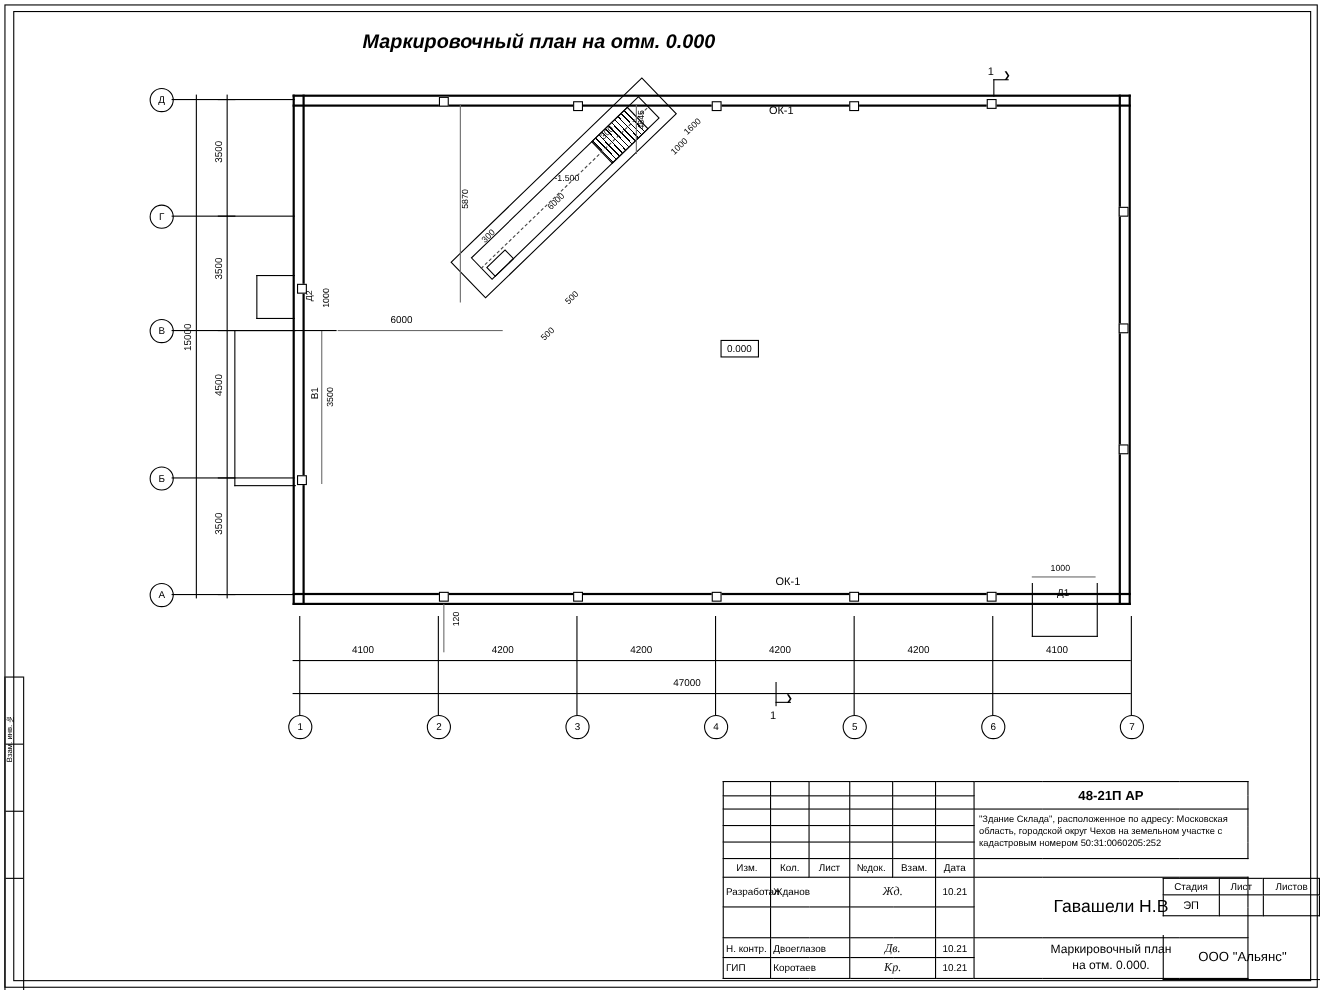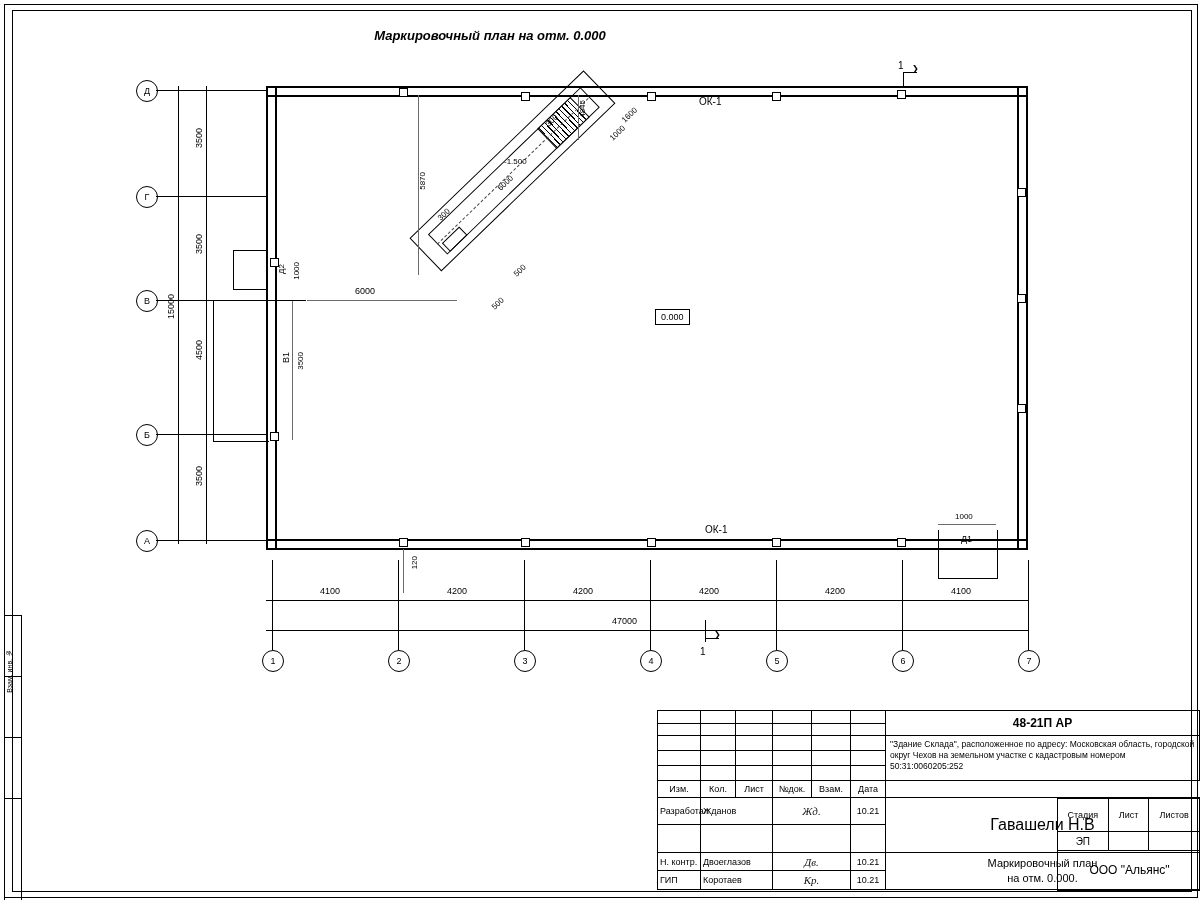--- a/index.html
+++ b/index.html
@@ -9,41 +9,41 @@
   .abs{position:absolute;}
   .ln{position:absolute;background:#000;}
   .hl{height:1px;}
   .vl{width:1px;}
   .lightln{background:#6b6b6b;}
 
   
   .frame-outer{position:absolute;left:4px;top:4px;width:1192px;height:892px;border:1px solid #000;}
   .frame-inner{position:absolute;left:12px;top:10px;width:1178px;height:880px;border:1px solid #000;}
 
-  .title-main{position:absolute;left:0;top:28px;width:980px;text-align:center;font-style:italic;font-weight:bold;font-size:13px;}
+  .title-main{position:absolute;left:0;top:28px;width:980px;text-align:center;font-style:italic;font-weight:bold;font-size:18px;}
 
   
   .wall{position:absolute;background:#000;}
 
   .txt{position:absolute;font-size:10px;white-space:nowrap;}
   .txt9{position:absolute;font-size:9px;white-space:nowrap;}
   .txt8{position:absolute;font-size:8px;white-space:nowrap;}
   .vtxt{transform-origin:left top;}
 
   .circ{position:absolute;border:1px solid #000;border-radius:50%;width:20px;height:20px;
         display:flex;align-items:center;justify-content:center;font-size:9px;background:#fff;}
 
   .boxlbl{position:absolute;border:1px solid #000;background:#fff;font-size:9px;
           padding:2px 5px;white-space:nowrap;}
 
   .col{position:absolute;width:7px;height:7px;border:1px solid #000;background:#fff;}
 
   
   .stamp{position:absolute;left:657px;top:710px;width:543px;height:180px;}
-  .stamp table{border-collapse:collapse;font-size:9px;width:543px;height:180px;table-layout:fixed;}
+  .stamp table{border-collapse:collapse;font-size:9px;width:478px;height:180px;table-layout:fixed;}
   .stamp td{border:1px solid #000;padding:0 2px;vertical-align:middle;}
   .c-center{text-align:center;}
   .b{font-weight:bold;}
   .sig{font-family:Liberation Serif, serif;font-style:italic;font-size:11px;color:#111;}
 
   .leftstrip{position:absolute;left:4px;top:615px;width:16px;height:285px;border-left:1px solid #000;border-right:1px solid #000;}
   .leftstrip .cell{border-top:1px solid #000;height:60px;}
   .vert-label{position:absolute;font-size:7px;writing-mode:vertical-rl;transform:rotate(180deg);}
 </style>
 </head>
@@ -291,21 +291,21 @@
       <tr style="height:16px;">
         <td>ГИП</td>
         <td colspan="2">Коротаев</td>
         <td colspan="2" class="c-center sig">Кр.</td>
         <td class="c-center">10.21</td>
       </tr>
     </tbody>
       </table>
 
     <div class="abs" style="left:400px;top:88px;width:143px;height:52px;">
-      <div style="display:flex;height:34px;">
+      <div style="display:flex;height:16px;">
         <div style="flex:1;border:1px solid #000;border-right:none;font-size:9px;display:flex;align-items:center;justify-content:center;">Стадия</div>
         <div style="flex:0.8;border:1px solid #000;border-right:none;font-size:9px;display:flex;align-items:center;justify-content:center;">Лист</div>
         <div style="flex:1;border:1px solid #000;font-size:9px;display:flex;align-items:center;justify-content:center;">Листов</div>
       </div>
       <div style="display:flex;height:19px;">
         <div style="flex:1;border:1px solid #000;border-top:none;border-right:none;font-size:10px;display:flex;align-items:center;justify-content:center;">ЭП</div>
         <div style="flex:0.8;border:1px solid #000;border-top:none;border-right:none;font-size:10px;display:flex;align-items:center;justify-content:center;"></div>
         <div style="flex:1;border:1px solid #000;border-top:none;font-size:10px;display:flex;align-items:center;justify-content:center;"></div>
       </div>
     </div>

